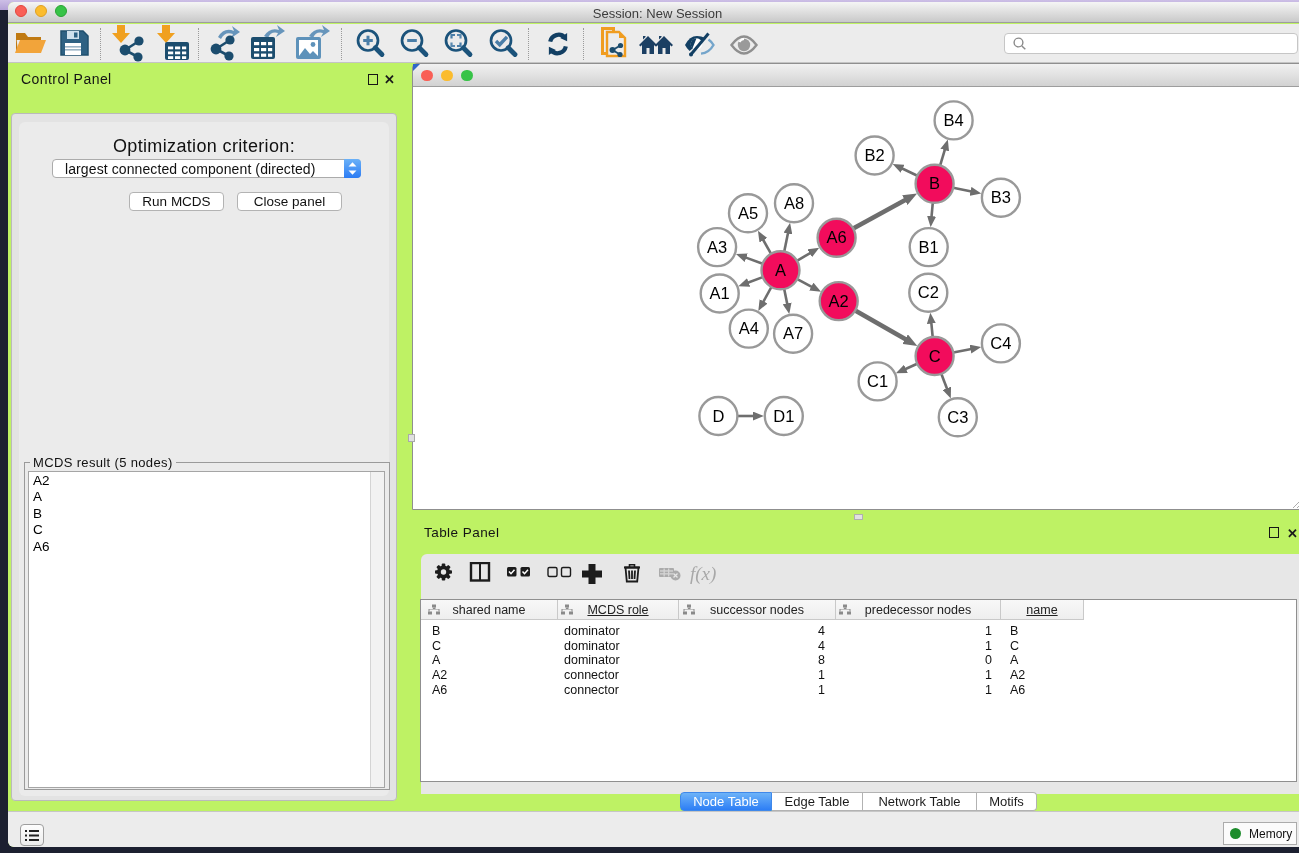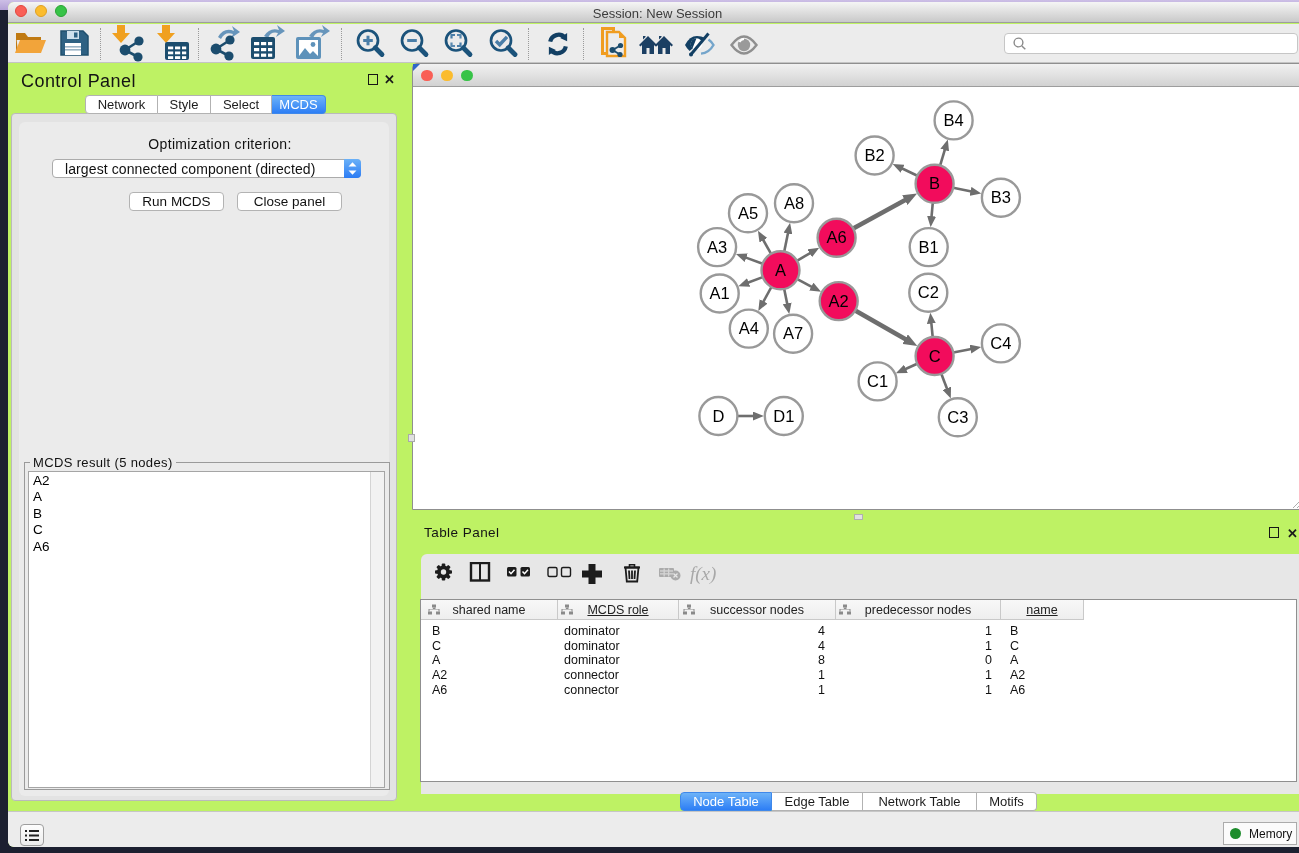--- a/index.html
+++ b/index.html
@@ -10,29 +10,29 @@
 #walltop { left:0; top:0; width:1299px; height:10px; background:linear-gradient(#cdbfe6,#b3a0d6); }
 #win { left:8px; top:2px; width:1299px; height:845px; background:#bef264; border-radius:6px; }
 #titlebar { left:0; top:0; width:1299px; height:21px; background:linear-gradient(#f5f5f5,#c9c9c9); border-radius:6px 6px 0 0; border-bottom:1px solid #9d9d9d; }
 .light { position:absolute; width:12px; height:12px; border-radius:50%; top:3px; }
 #title { width:100%; text-align:center; top:4px; font-size:13px; color:#3c3c3c; }
 #toolbar { left:0; top:22px; width:1299px; height:39px; background:#ececec; border-bottom:1px solid #c4c4c4; }
 .tsep { position:absolute; top:4px; height:32px; width:0; border-left:1px dotted #9a9a9a; }
 .ticon { position:absolute; top:-1px; height:40px; }
 #search { left:996px; top:31px; width:294px; height:21px; background:#fff; border:1px solid #c6c6c6; border-radius:4px; }
 
-#cptitle { left:13px; top:69px; font-size:18px; letter-spacing:0.45px; color:#141414; }
+#cptitle { left:13px; top:69px; font-size:14px; letter-spacing:0.45px; color:#141414; }
 .fbtn { position:absolute; font-size:12px; color:#1a1a1a; }
 #cptabs { left:77px; top:93px; height:19px; display:flex; }
 .tab { height:19px; border:1px solid #b2b2b2; border-left:none; background:#fff; font-size:13px; color:#1c1c1c; text-align:center; line-height:18px; }
 .tab.first { border-left:1px solid #b2b2b2; border-radius:4px 0 0 4px; }
 .tab.sel { background:linear-gradient(#6db3f8,#2d7ef5); color:#fff; border-color:#3f88ea; border-radius:0 4px 4px 0; }
 #cpbox { left:3px; top:111px; width:386px; height:688px; border:1px solid #bababa; border-radius:4px; background:#e3e3e3; }
 #cpinner { left:11px; top:120px; width:370px; height:674px; background:#ebebeb; border-radius:6px; }
-#optlabel { left:0; top:134px; width:392px; text-align:center; font-size:14px; letter-spacing:0.35px; color:#111;margin-left:16px; }
+#optlabel { left:0; top:134px; width:392px; text-align:center; font-size:18px; letter-spacing:0.35px; color:#111; }
 #dropdown { left:44px; top:157px; width:309px; height:19px; background:#fff; border:1px solid #ababab; border-radius:4px; }
 #ddtext { left:57px; top:159px; font-size:14px; letter-spacing:0.1px; color:#111; }
 #ddcap { left:336px; top:157px; width:17px; height:19px; background:linear-gradient(#6ab1f8,#2c7cf4); border-radius:0 4px 4px 0; }
 .btn { position:absolute; height:19px; background:#fff; border:1px solid #b3b3b3; border-radius:4px; font-size:13.5px; color:#111; text-align:center; line-height:17px;margin-left:28px; }
 #groupbox { left:16px; top:460px; width:366px; height:328px; border:1px solid #9a9a9a; }
 #legend { left:22px; top:453px; background:#ebebeb; font-size:13px; letter-spacing:0.35px; color:#111; padding:0 3px; }
 #mlist { left:20px; top:469px; width:357px; height:317px; background:#fff; border:1px solid #a5a5a5; font-size:13.5px; color:#000; }
 #mscroll { left:362px; top:470px; width:14px; height:315px; background:#f2f2f2; border-left:1px solid #d4d4d4; }
 
 #netwin { left:404px; top:61px; width:895px; height:447px; border:1px solid #8f8f8f; border-radius:5px 0 0 0; background:#fff; }
@@ -209,26 +209,20 @@
       <svg width="16" height="16" style="position:absolute;left:7px;top:2px" viewBox="0 0 16 16">
           <circle cx="6.5" cy="6.5" r="4.4" fill="none" stroke="#8a8a8a" stroke-width="1.4"></circle>
           <line x1="9.9" y1="9.9" x2="13.3" y2="13.3" stroke="#8a8a8a" stroke-width="1.4"></line>
         </svg>
     </div>
     <div class="abs" id="cptitle">Control Panel</div>
     <div class="abs fbtn" style="left:360px; top:72px; width:10px; height:11px; border:1.6px solid #161616;"></div>
     <div class="abs fbtn" style="left:376px; top:70px; font-weight:bold; font-size:13px;">✕</div>
     <div class="abs" id="cpbox"></div>
     <div class="abs" id="cpinner"></div>
-    <div class="abs" id="cptabs">
-      <div class="tab first" style="width:73px">Network</div>
-      <div class="tab" style="width:53px">Style</div>
-      <div class="tab" style="width:61px">Select</div>
-      <div class="tab sel" style="width:54px">MCDS</div>
-    </div>
     <div class="abs" id="optlabel">Optimization criterion:</div>
     <div class="abs" id="dropdown"></div>
     <div class="abs" id="ddtext">largest connected component (directed)</div>
     <div class="abs" id="ddcap">
       <svg width="17" height="19" viewBox="0 0 17 19">
           <path d="M4.5 7.5 L8.5 3.2 L12.5 7.5 z" fill="#fff"></path>
           <path d="M4.5 11.5 L8.5 15.8 L12.5 11.5 z" fill="#fff"></path>
         </svg>
     </div>
     <div class="abs btn" style="left:93px; top:190px; width:95px;">Run MCDS</div>

